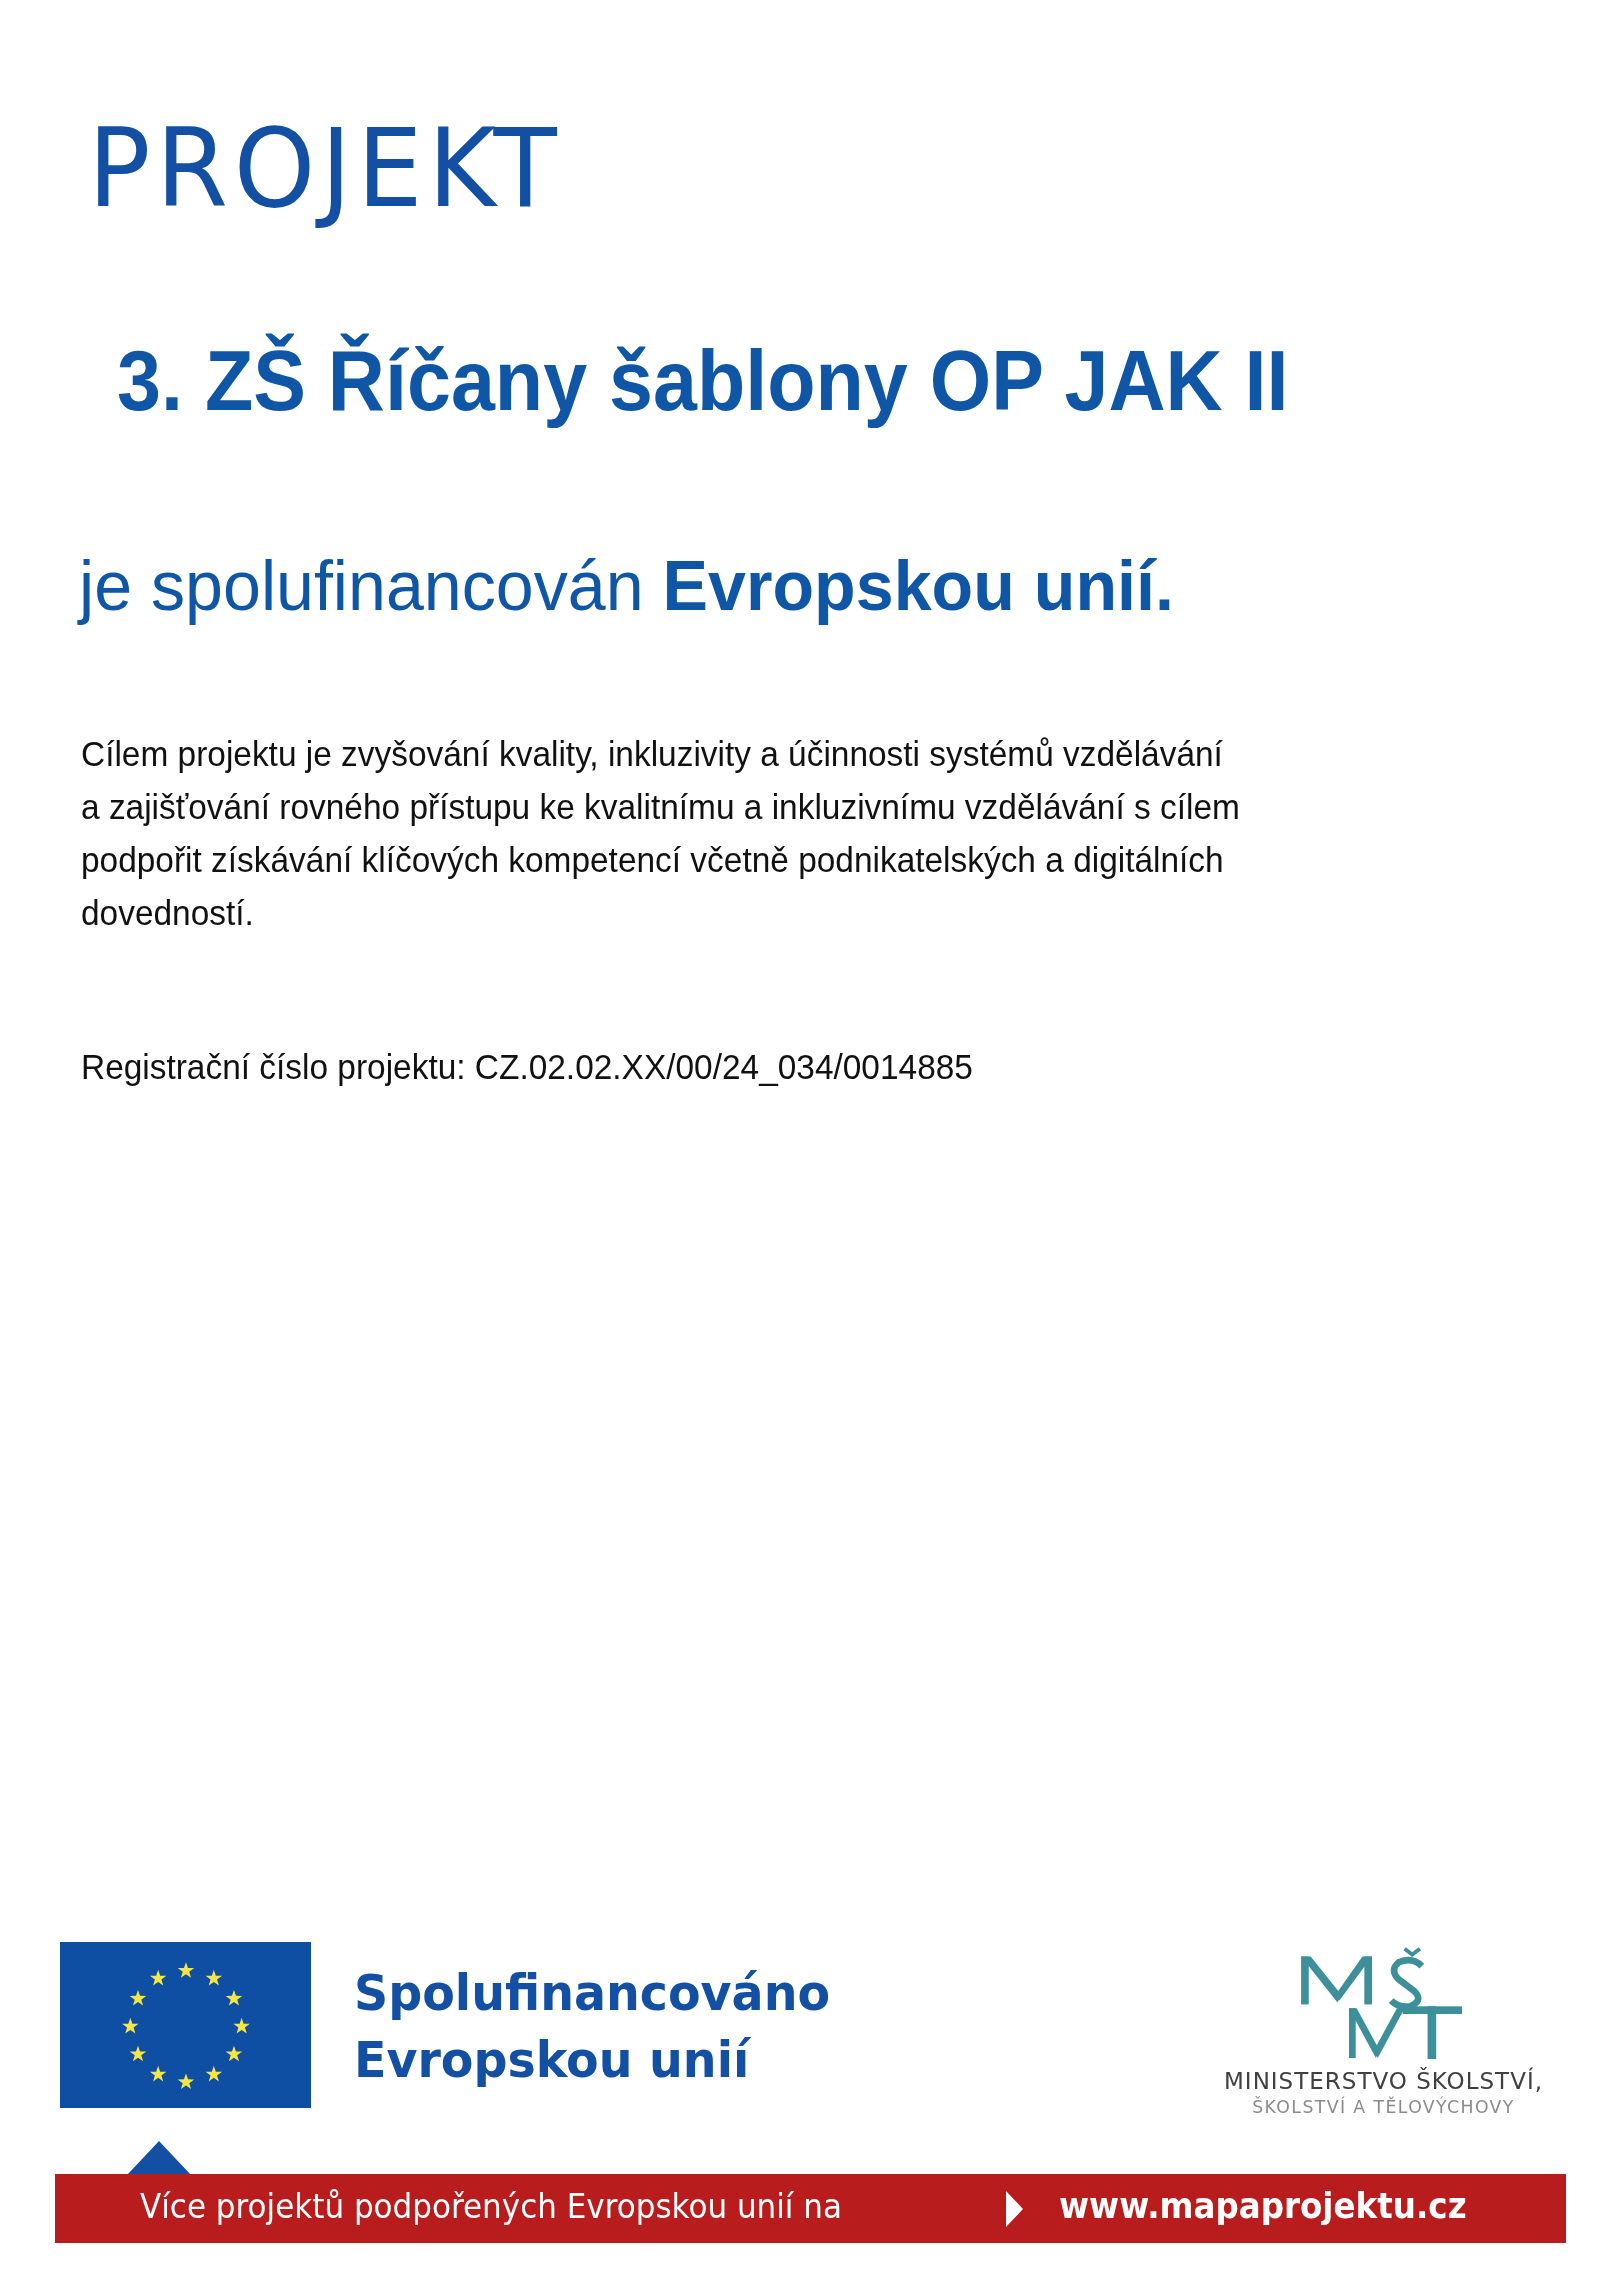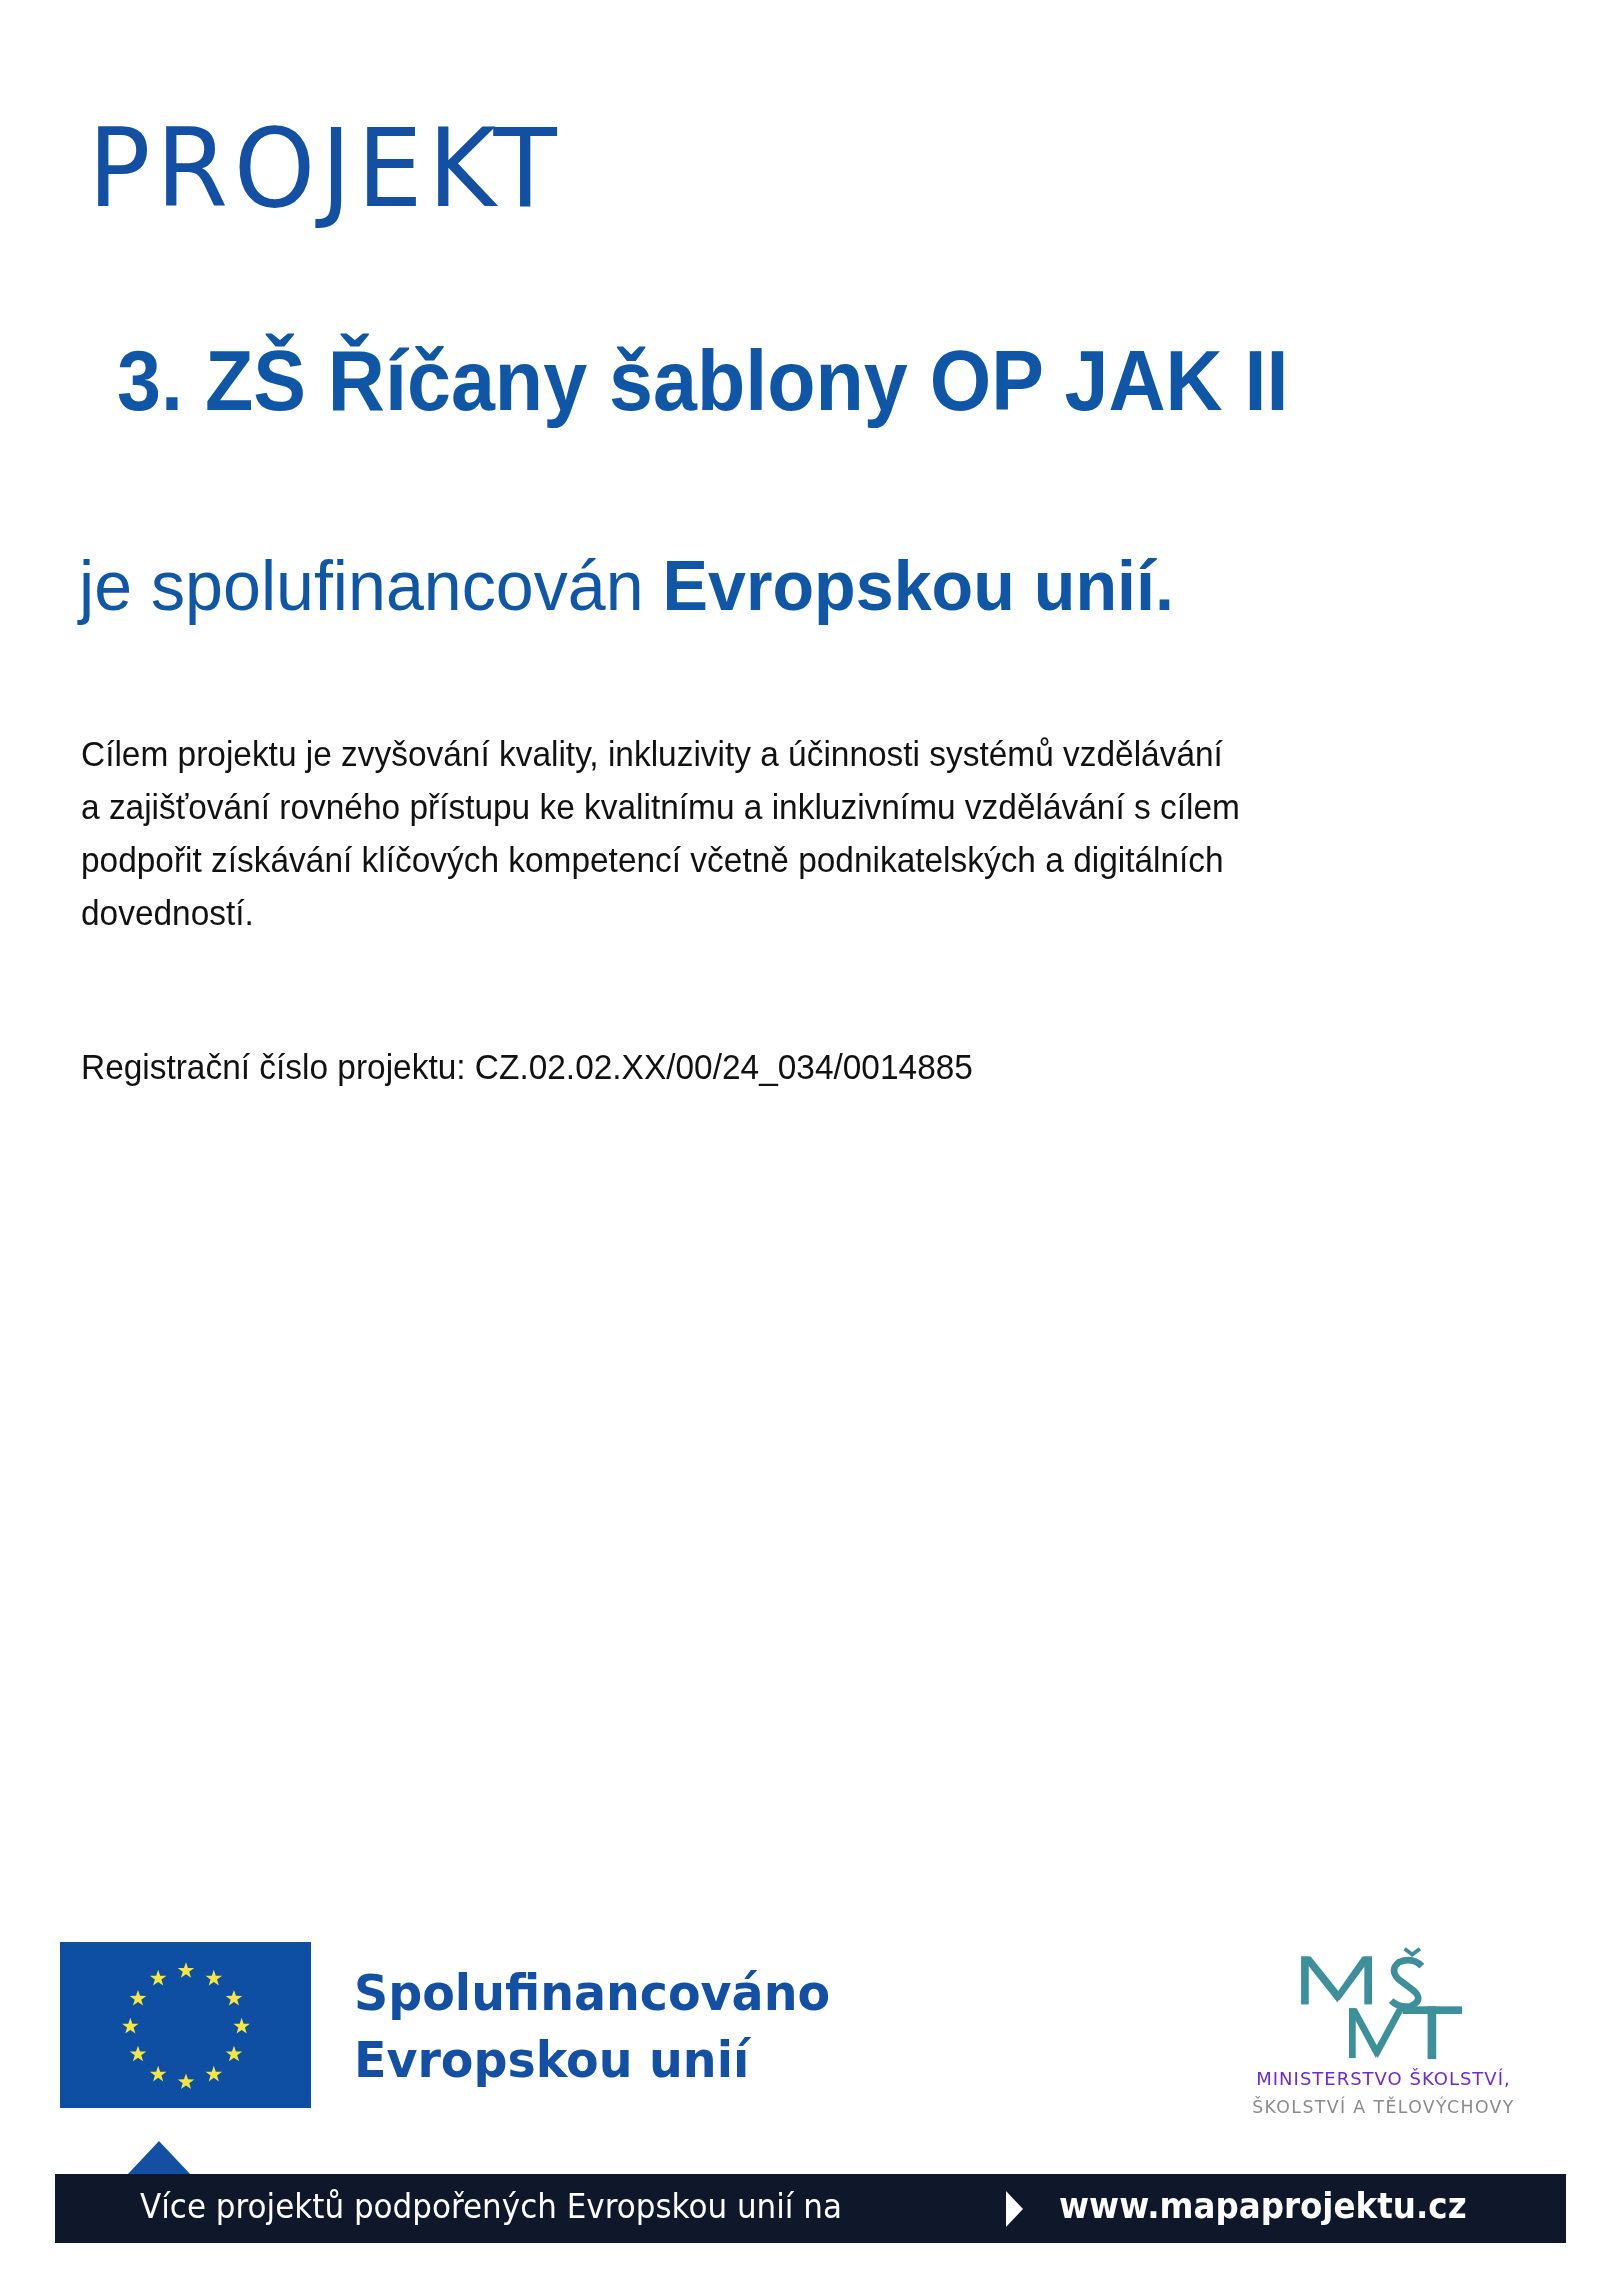--- a/index.html
+++ b/index.html
@@ -9,24 +9,24 @@
     #project-title { left: 117px; top: 338px; font-size: 85px; font-weight: bold; color: #0f57a6; line-height: 1; white-space: nowrap; transform: scaleX(0.93); transform-origin: left top; }
     #cofinance-line { left: 79px; top: 550px; font-size: 71px; color: #0f57a6; line-height: 1; white-space: nowrap; transform: scaleX(0.96); transform-origin: left top; }
     #cofinance-line b { font-weight: bold; }
     #description { left: 81px; top: 727px; width: 1403px; font-size: 35px; color: #111111; line-height: 53px; transform: scaleX(0.955); transform-origin: left top; }
     #description div { white-space: nowrap; }
     #registration { left: 81px; top: 1047px; font-size: 35px; color: #111111; white-space: nowrap; transform: scaleX(0.955); transform-origin: left top; }
     #eu-flag { left: 60px; top: 1942px; width: 251px; height: 166px; background: #0f4fa3; }
     #eu-text { left: 354px; top: 1960px; font-family: "DejaVu Sans", sans-serif; font-size: 50px; color: #1350a3; line-height: 67px; font-weight: 600; transform: scaleX(0.95); transform-origin: left top; }
     #msmt-logo { left: 1201px; top: 1945px; width: 365px; height: 178px; }
     #msmt-mark { position: absolute; left: 96px; top: 0; width: 173px; height: 115px; }
-    #msmt-line1 { position: absolute; left: 0; top: 123px; width: 365px; text-align: center; font-family: "DejaVu Sans", sans-serif; font-size: 18px; color: #6d28d9; letter-spacing: 1px; white-space: nowrap; }
+    #msmt-line1 { position: absolute; left: 0; top: 123px; width: 365px; text-align: center; font-family: "DejaVu Sans", sans-serif; font-size: 23px; color: #404040; letter-spacing: 1px; white-space: nowrap; }
     #msmt-line2 { position: absolute; left: 0; top: 152px; width: 365px; text-align: center; font-family: "DejaVu Sans", sans-serif; font-size: 17.3px; color: #8a8a8a; letter-spacing: 1.4px; white-space: nowrap; }
     #banner-triangle { left: 127px; top: 2141px; width: 0; height: 0; border-left: 32px solid transparent; border-right: 32px solid transparent; border-bottom: 34px solid #1350a3; }
-    #footer-banner { left: 55px; top: 2174px; width: 1511px; height: 69px; background: #0f172a; }
+    #footer-banner { left: 55px; top: 2174px; width: 1511px; height: 69px; background: #b91c1c; }
     #banner-text { position: absolute; left: 85px; top: 13.4px; font-family: "DejaVu Sans", sans-serif; font-size: 33px; color: #ffffff; white-space: nowrap; transform: scaleX(0.94); transform-origin: left top; }
     #banner-arrow { position: absolute; left: 951px; top: 17.3px; width: 0; height: 0; border-top: 18px solid transparent; border-bottom: 18px solid transparent; border-left: 17.3px solid #ffffff; }
     #banner-url { position: absolute; left: 1004px; top: 11.5px; font-family: "DejaVu Sans", sans-serif; font-size: 35px; font-weight: bold; color: #ffffff; white-space: nowrap; transform: scaleX(0.93); transform-origin: left top; }
   </style>
 </head>
 <body>
 
 <div id="projekt-heading" class="abs">PROJEKT</div>
 
 <div id="project-title" class="abs">3. ZŠ Říčany šablony OP JAK II</div>

